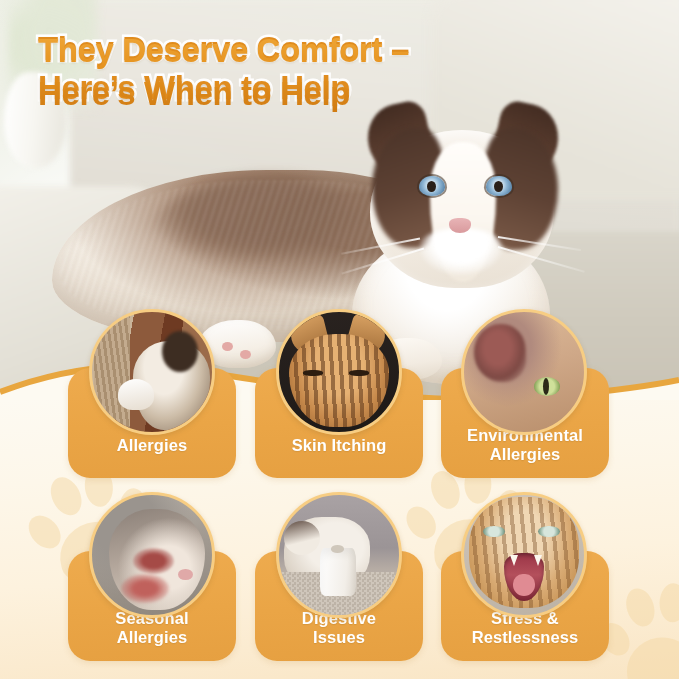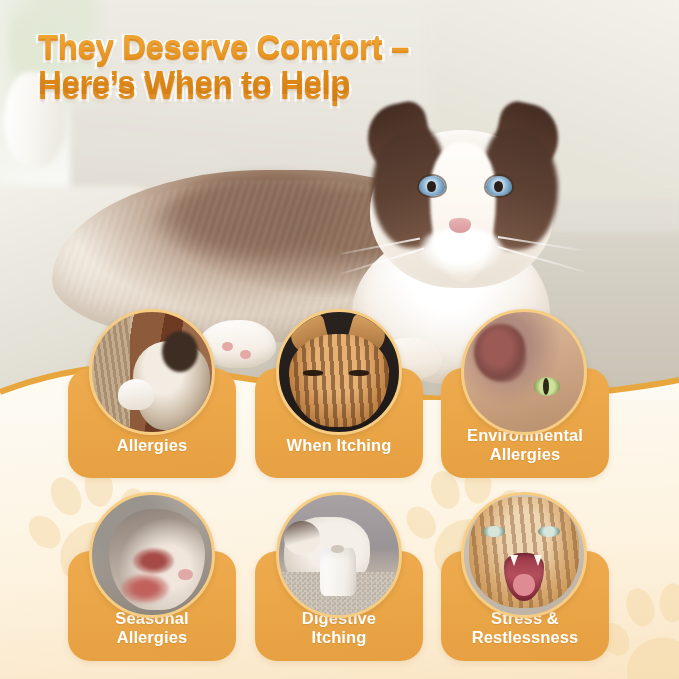--- a/index.html
+++ b/index.html
@@ -467,21 +467,21 @@
       0 2px 3px rgba(120,80,20,.35),
       0 0 1px rgba(255,255,255,.9);
     white-space: pre-line;
   }
   .title-fill {
     position: absolute;
     left: 38px; top: 29px;
     width: 600px;
     font-weight: bold;
     font-size: 33px;
-    line-height: 36px;
+    line-height: 43px;
     letter-spacing: -.4px;
     font-stretch: condensed;
     background: linear-gradient(180deg, #f0a93a 0%, #e5921f 46%, #cf7a12 100%);
     -webkit-background-clip: text;
     background-clip: text;
     color: transparent;
     white-space: pre-line;
     pointer-events: none;
   }
 </style>
@@ -565,21 +565,21 @@
     <div class="card-label" style="top:68px;">Allergies</div>
   </div>
   <div class="thumb t1" style="left:89px;top:309px;width:126px;height:126px;">
     <span class="strip"></span>
       <span class="kitty"></span>
       <span class="kdark"></span>
       <span class="kpaw"></span>
   </div>
 
   <div class="card" style="left:255px;top:368px;width:168px;height:110px;">
-    <div class="card-label" style="top:68px;">When Itching</div>
+    <div class="card-label" style="top:68px;">Skin Itching</div>
   </div>
   <div class="thumb t2" style="left:276px;top:309px;width:126px;height:126px;">
     <span class="ear l"></span>
       <span class="ear r"></span>
       <span class="face"></span>
     <span class="eye l"></span>
       <span class="eye r"></span>
   </div>
 
   <div class="card" style="left:441px;top:368px;width:168px;height:110px;">
@@ -598,21 +598,21 @@
   </div>
   <div class="thumb t4" style="left:89px;top:492px;width:126px;height:126px;">
     <span class="face"></span>
       <span class="sore"></span>
       <span class="sore2"></span>
       <span class="nose"></span>
   </div>
 
   <div class="card" style="left:255px;top:551px;width:168px;height:110px;">
     <div class="card-label" style="top:58px; white-space:pre-line;">Digestive
-Itching</div>
+Issues</div>
   </div>
   <div class="thumb t5" style="left:276px;top:492px;width:126px;height:126px;">
     <span class="cat"></span>
       <span class="cathead"></span>
       <span class="litter"></span>
       <span class="roll"></span>
   </div>
 
   <div class="card" style="left:441px;top:551px;width:168px;height:110px;">
     <div class="card-label" style="top:58px; white-space:pre-line;">Stress &amp;

